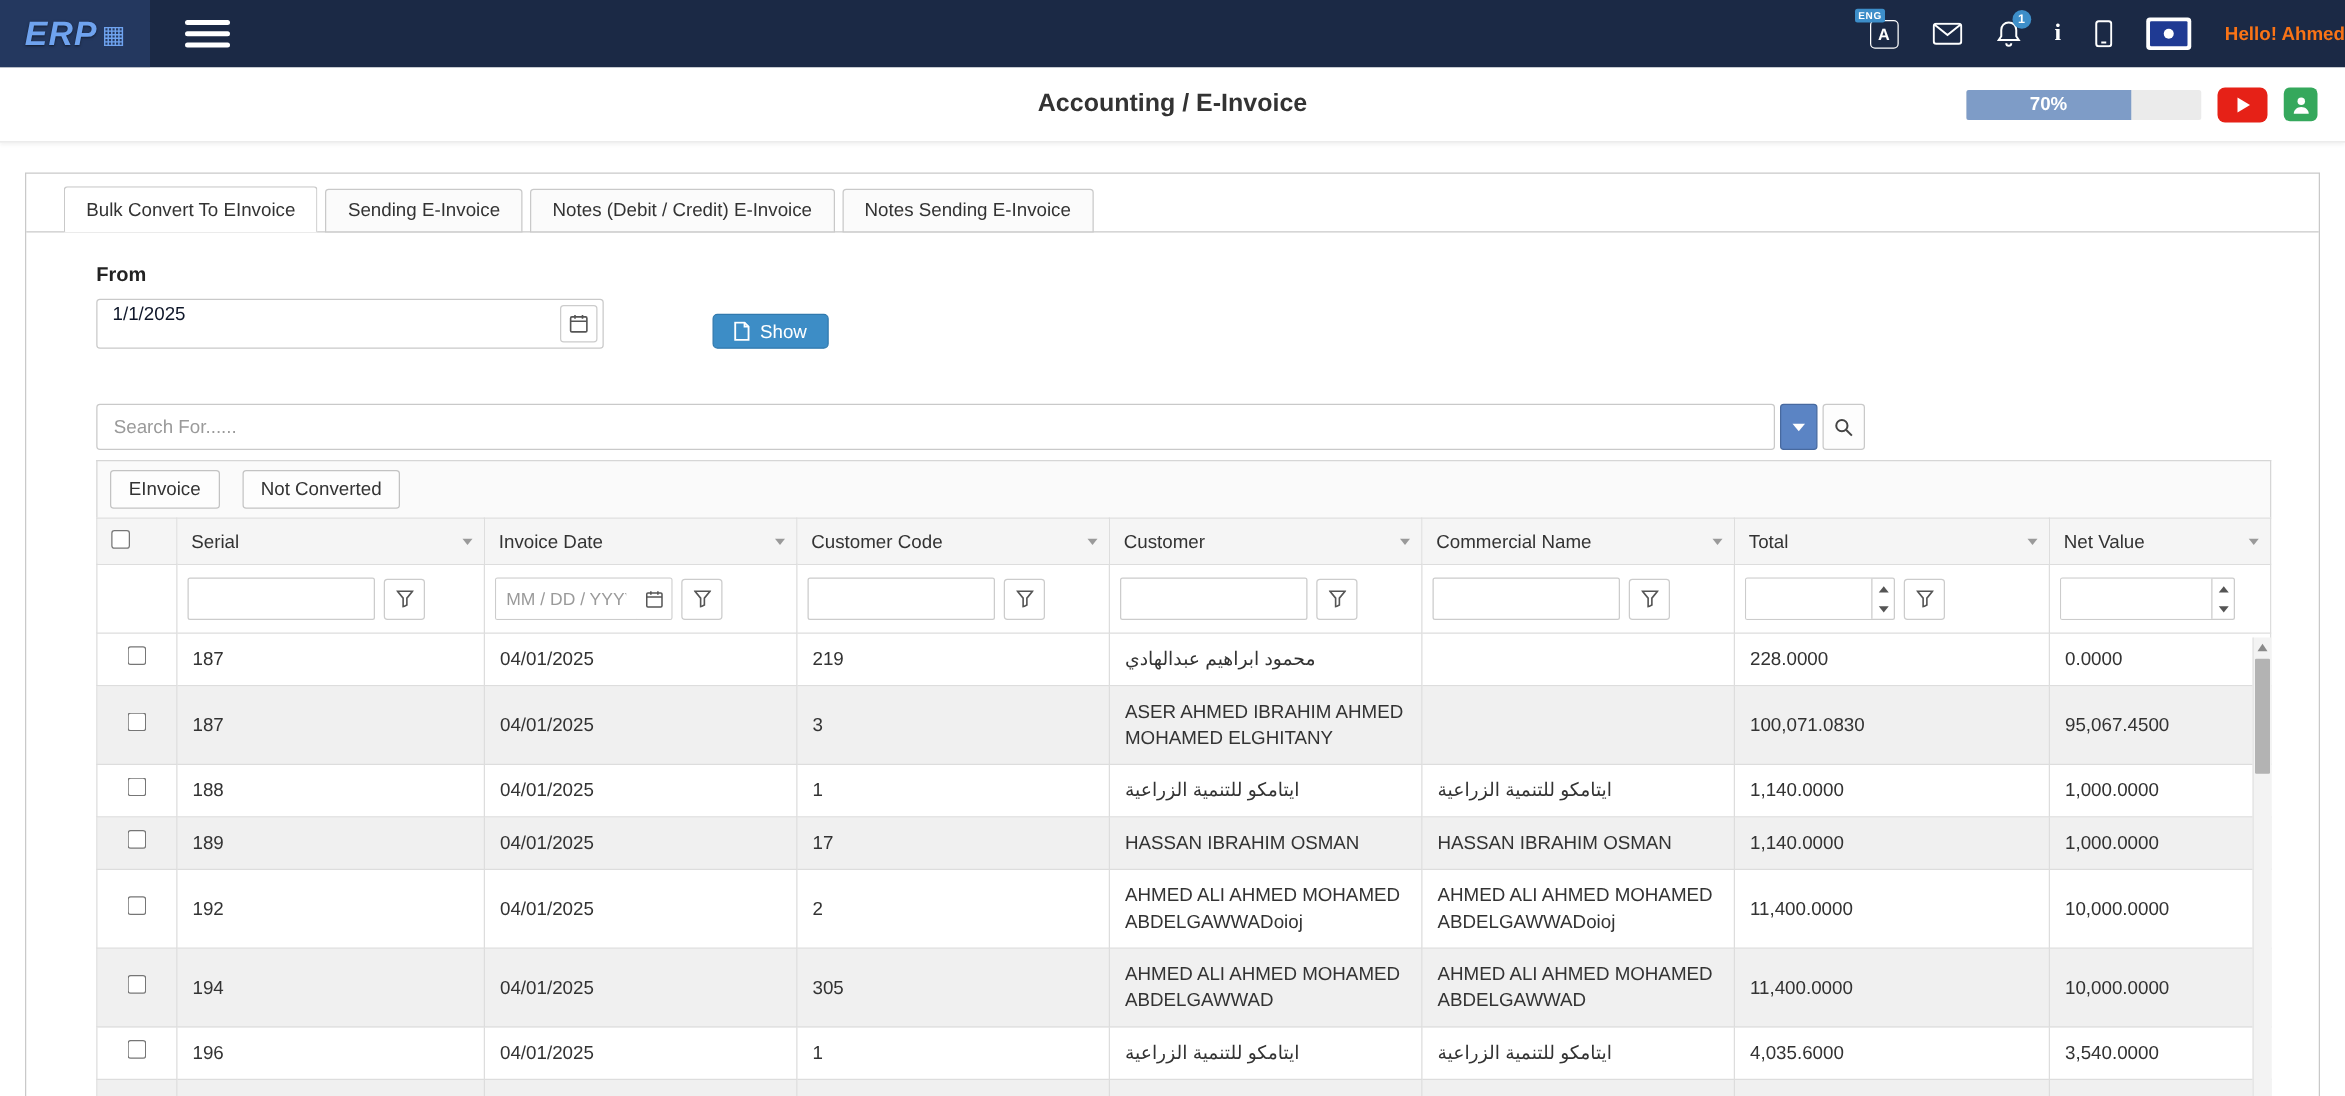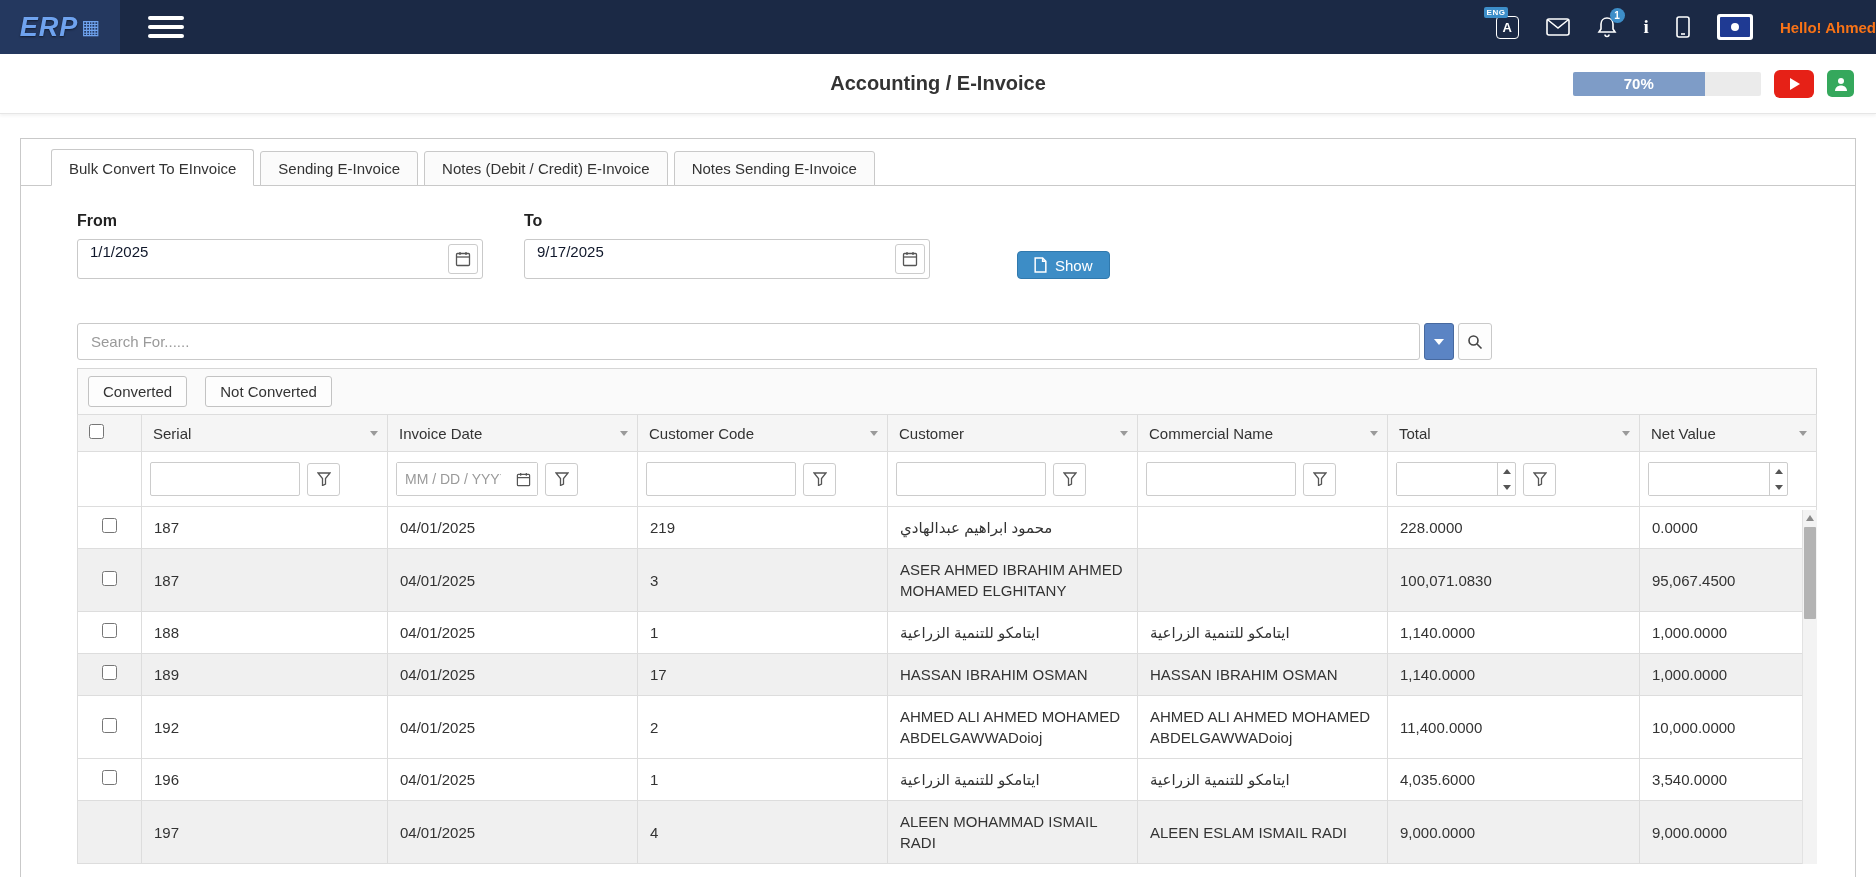--- a/index.html
+++ b/index.html
@@ -274,34 +274,20 @@
         <button class="cal-btn">
           <svg width="16" height="16" viewBox="0 0 16 16">
               <rect x="1.5" y="2.5" width="13" height="12" rx="1" fill="none" stroke="#555" stroke-width="1.3"></rect>
               <line x1="1.5" y1="6" x2="14.5" y2="6" stroke="#555" stroke-width="1.3"></line>
               <line x1="5" y1="1" x2="5" y2="4" stroke="#555" stroke-width="1.3"></line>
               <line x1="11" y1="1" x2="11" y2="4" stroke="#555" stroke-width="1.3"></line>
             </svg>
         </button>
       </div>
     </div>
-    <div class="field-group to">
-      <span class="field-label">To</span>
-      <div class="big-date">
-        <input value="9/17/2025" style="">
-        <button class="cal-btn">
-          <svg width="16" height="16" viewBox="0 0 16 16">
-              <rect x="1.5" y="2.5" width="13" height="12" rx="1" fill="none" stroke="#555" stroke-width="1.3"></rect>
-              <line x1="1.5" y1="6" x2="14.5" y2="6" stroke="#555" stroke-width="1.3"></line>
-              <line x1="5" y1="1" x2="5" y2="4" stroke="#555" stroke-width="1.3"></line>
-              <line x1="11" y1="1" x2="11" y2="4" stroke="#555" stroke-width="1.3"></line>
-            </svg>
-        </button>
-      </div>
-    </div>
     <button class="show-btn">
       <svg width="13" height="16" viewBox="0 0 12 15">
           <path d="M1 1h7l3 3v10H1z" fill="none" stroke="#fff" stroke-width="1.4"></path>
           <path d="M8 1v3h3" fill="none" stroke="#fff" stroke-width="1.4"></path>
         </svg>
       <span>Show</span>
     </button>
   </div>
 
   <div class="search-area">
@@ -312,21 +298,21 @@
     <div class="search-btn">
       <svg width="16" height="16" viewBox="0 0 16 16">
           <circle cx="6.5" cy="6.5" r="4.5" fill="none" stroke="#444" stroke-width="1.6"></circle>
           <line x1="10" y1="10" x2="14.5" y2="14.5" stroke="#444" stroke-width="1.6"></line>
         </svg>
     </div>
   </div>
 
   <div class="grid-area">
     <div class="grid-toolbar">
-      <button class="toggle-btn">Converted</button>
+      <button class="toggle-btn">EInvoice</button>
       <button class="toggle-btn">Not Converted</button>
     </div>
 
     <table class="grid">
       <colgroup>
         <col style="width:64px">
           <col style="width:246px">
           <col style="width:250px">
           <col style="width:250px">
         <col style="width:250px">
@@ -488,20 +474,30 @@
           <tr>
             <td class="chk-col"><input type="checkbox" style=""></td>
             <td>192</td>
             <td>04/01/2025</td>
             <td>2</td>
             <td>AHMED ALI AHMED MOHAMED ABDELGAWWADoioj</td>
             <td>AHMED ALI AHMED MOHAMED ABDELGAWWADoioj</td>
             <td>11,400.0000</td>
             <td>10,000.0000</td>
           </tr>
+          <tr class="alt">
+            <td class="chk-col"><input type="checkbox" style=""></td>
+            <td>194</td>
+            <td>04/01/2025</td>
+            <td>305</td>
+            <td>AHMED ALI AHMED MOHAMED ABDELGAWWAD</td>
+            <td>AHMED ALI AHMED MOHAMED ABDELGAWWAD</td>
+            <td>11,400.0000</td>
+            <td>10,000.0000</td>
+          </tr>
           <tr>
             <td class="chk-col"><input type="checkbox" style=""></td>
             <td>196</td>
             <td>04/01/2025</td>
             <td>1</td>
             <td>ايتامكو للتنمية الزراعية</td>
             <td>ايتامكو للتنمية الزراعية</td>
             <td>4,035.6000</td>
             <td>3,540.0000</td>
           </tr>

